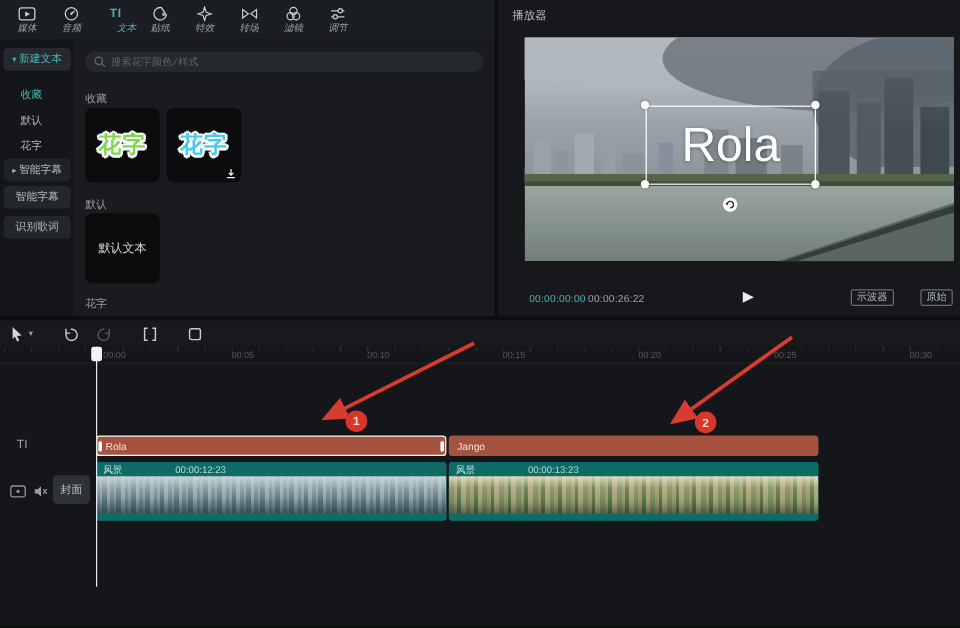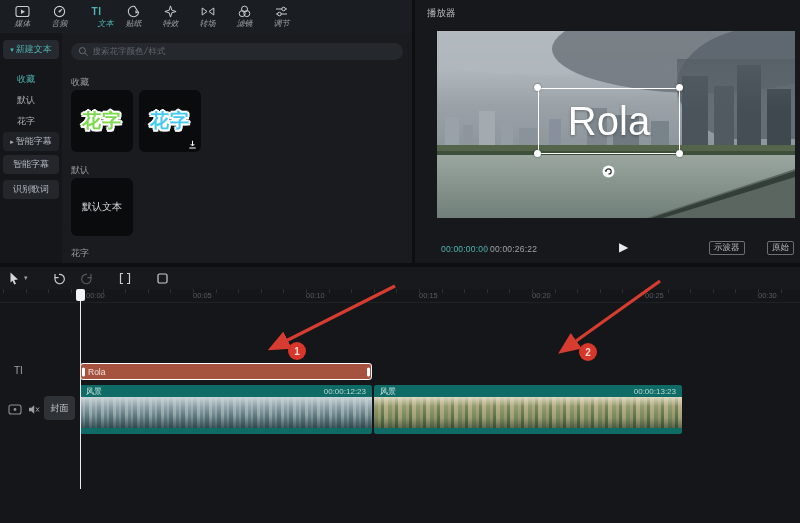--- a/index.html
+++ b/index.html
@@ -61,21 +61,21 @@
   .ruler-lbl { position:absolute; top:2px; font-size:7.5px; color:#565b61;text-align:center; }
   #playhead-line { position:absolute; left:80px; top:22px; width:1px; height:200px; background:#e8eaec; z-index:30; }
   #playhead-head { position:absolute; left:76px; top:22px; width:9px; height:12px; background:#f2f3f5; border-radius:2px; z-index:31; }
 
   #text-track-label { position:absolute; left:14px; top:98px; font-size:10px; color:#9ba0a6; }
   .text-clip { position:absolute; top:96px; height:17px; background:#a5523e; border-radius:3px; display:flex; align-items:center; padding:0 7px; font-size:8.5px; color:#f2e3de; cursor:pointer; }
   .text-clip.selected { border:1.5px solid #fff; }
   .clip-edge { position:absolute; top:50%; transform:translateY(-50%); width:3px; height:9px; background:#fff; border-radius:2px; }
 
   .video-clip { position:absolute; top:118px; height:49px; border-radius:3px; overflow:hidden; cursor:pointer; background:#0e6b66; }
-  .vc-header { height:12px; background:#0e6b66; display:flex; align-items:center; gap:8px; padding:0 6px;justify-content:space-between; }
+  .vc-header { height:12px; background:#0e6b66; display:flex; align-items:center; gap:8px; padding:0 6px; }
   .vc-header .vname { font-size:8px; color:#d6e8e6; }
   .vc-header .vdur { font-size:8px; color:#bcd8d5;padding-left:36px; }
   .vc-thumbs { height:31px; }
   .thumbs1 { background:
       linear-gradient(180deg, rgba(205,215,219,.95) 0%, rgba(165,180,185,.55) 32%, rgba(70,100,105,.25) 58%, rgba(22,48,54,.7) 100%),
       repeating-linear-gradient(90deg,#7d949b 0 3px,#9fb2b6 3px 5px,#6c838b 5px 9px,#aebec1 9px 12px); }
   .thumbs2 { background:
       linear-gradient(180deg, rgba(228,222,200,.9) 0%, rgba(160,158,118,.4) 30%, rgba(70,90,55,.3) 68%, rgba(28,48,34,.6) 100%),
       repeating-linear-gradient(90deg,#8a9a6a 0 4px,#b5ab82 4px 7px,#5f7a4e 7px 10px,#c7bd92 10px 14px); }
   .vc-footer { height:6px; background:#0e6b66; }
@@ -304,20 +304,23 @@
       <span class="ruler-lbl" style="left:758px;">00:30</span>
     </div>
 
     <div id="text-track-label">TI</div>
 
     <div class="text-clip selected" style="left:80px;width:292px;">
       <span>Rola</span>
       <span class="clip-edge" style="left:1px;"></span>
       <span class="clip-edge" style="right:1px;"></span>
     </div>
+    <div class="text-clip" style="left:374px;width:308px;">
+      <span>Jango</span>
+    </div>
 
     <svg style="position:absolute;left:8px;top:137px;" width="14" height="11" viewBox="0 0 14 11">
         <rect x="1" y="1" width="12" height="9" rx="2" stroke="#8d9196" stroke-width="1.1" fill="none"></rect>
         <circle cx="7" cy="5.5" r="1.4" fill="#8d9196"></circle>
       </svg>
     <svg style="position:absolute;left:28px;top:137px;" width="12" height="11" viewBox="0 0 12 11">
         <path d="M1 3.8 H3.3 L6.2 1.3 V9.7 L3.3 7.2 H1 Z" fill="#9a9ea4"></path>
         <path d="M8 3.5 L11 7.5 M11 3.5 L8 7.5" stroke="#9a9ea4" stroke-width="1"></path>
       </svg>
     <div id="cover-btn">封面</div>

